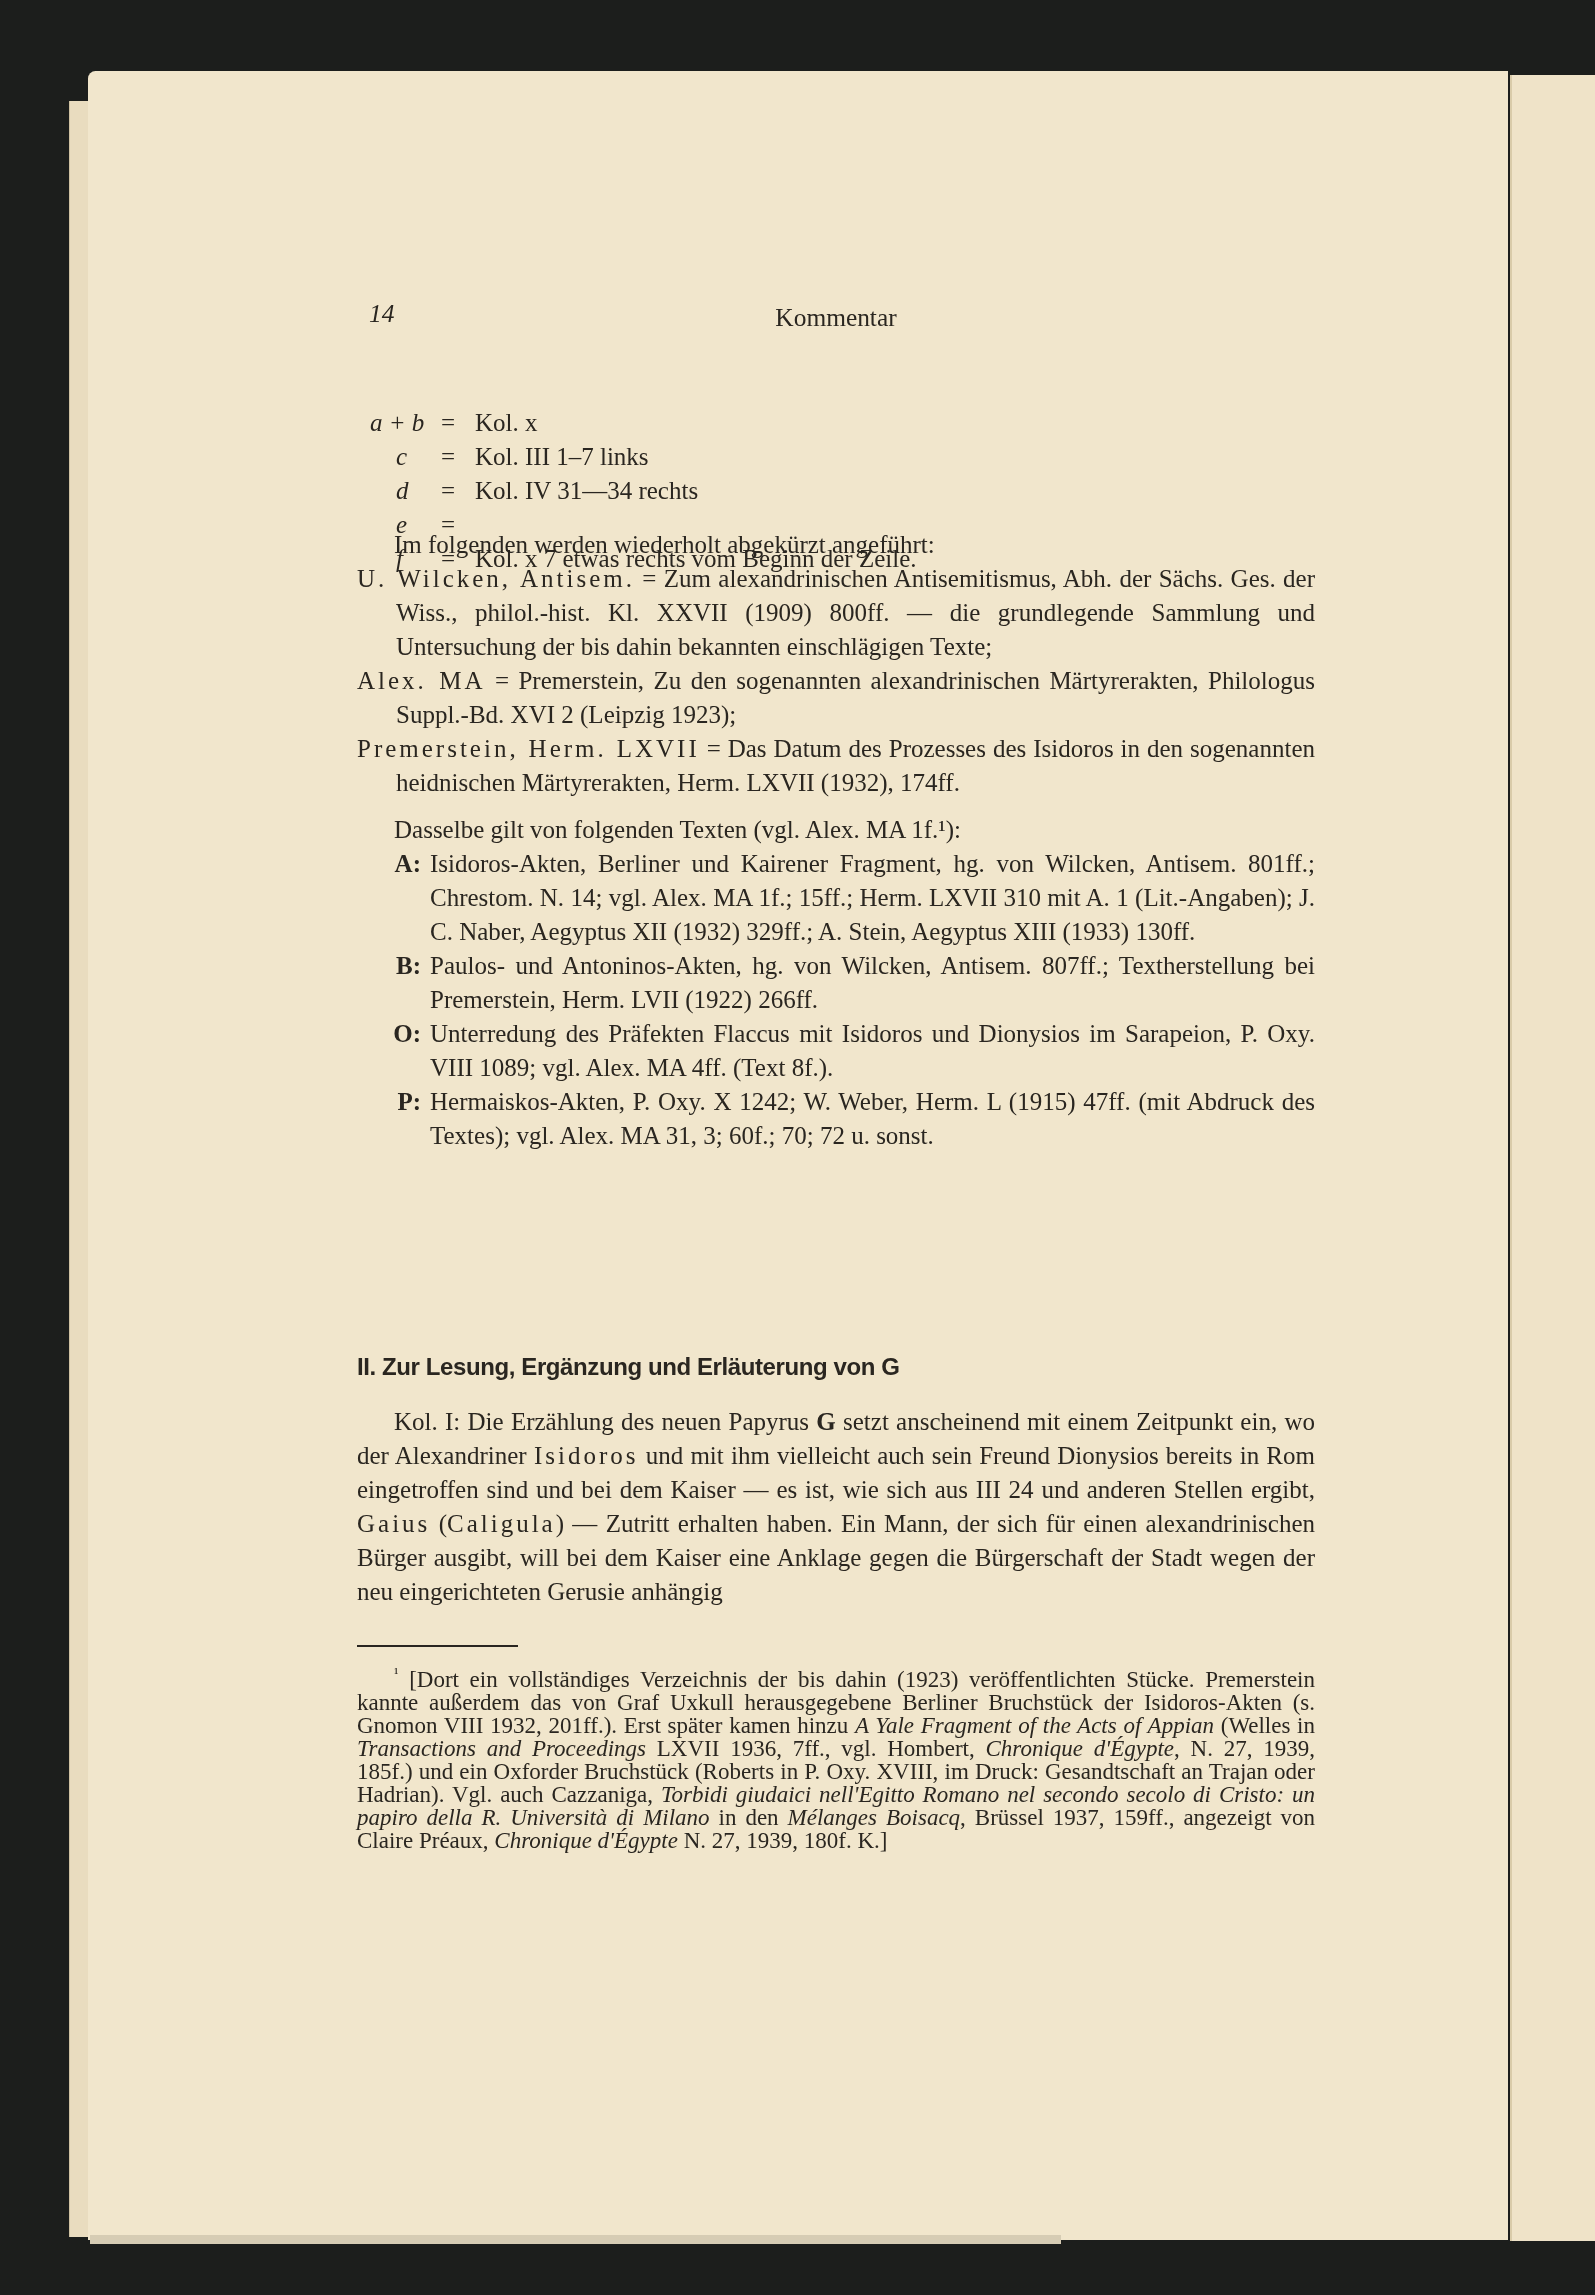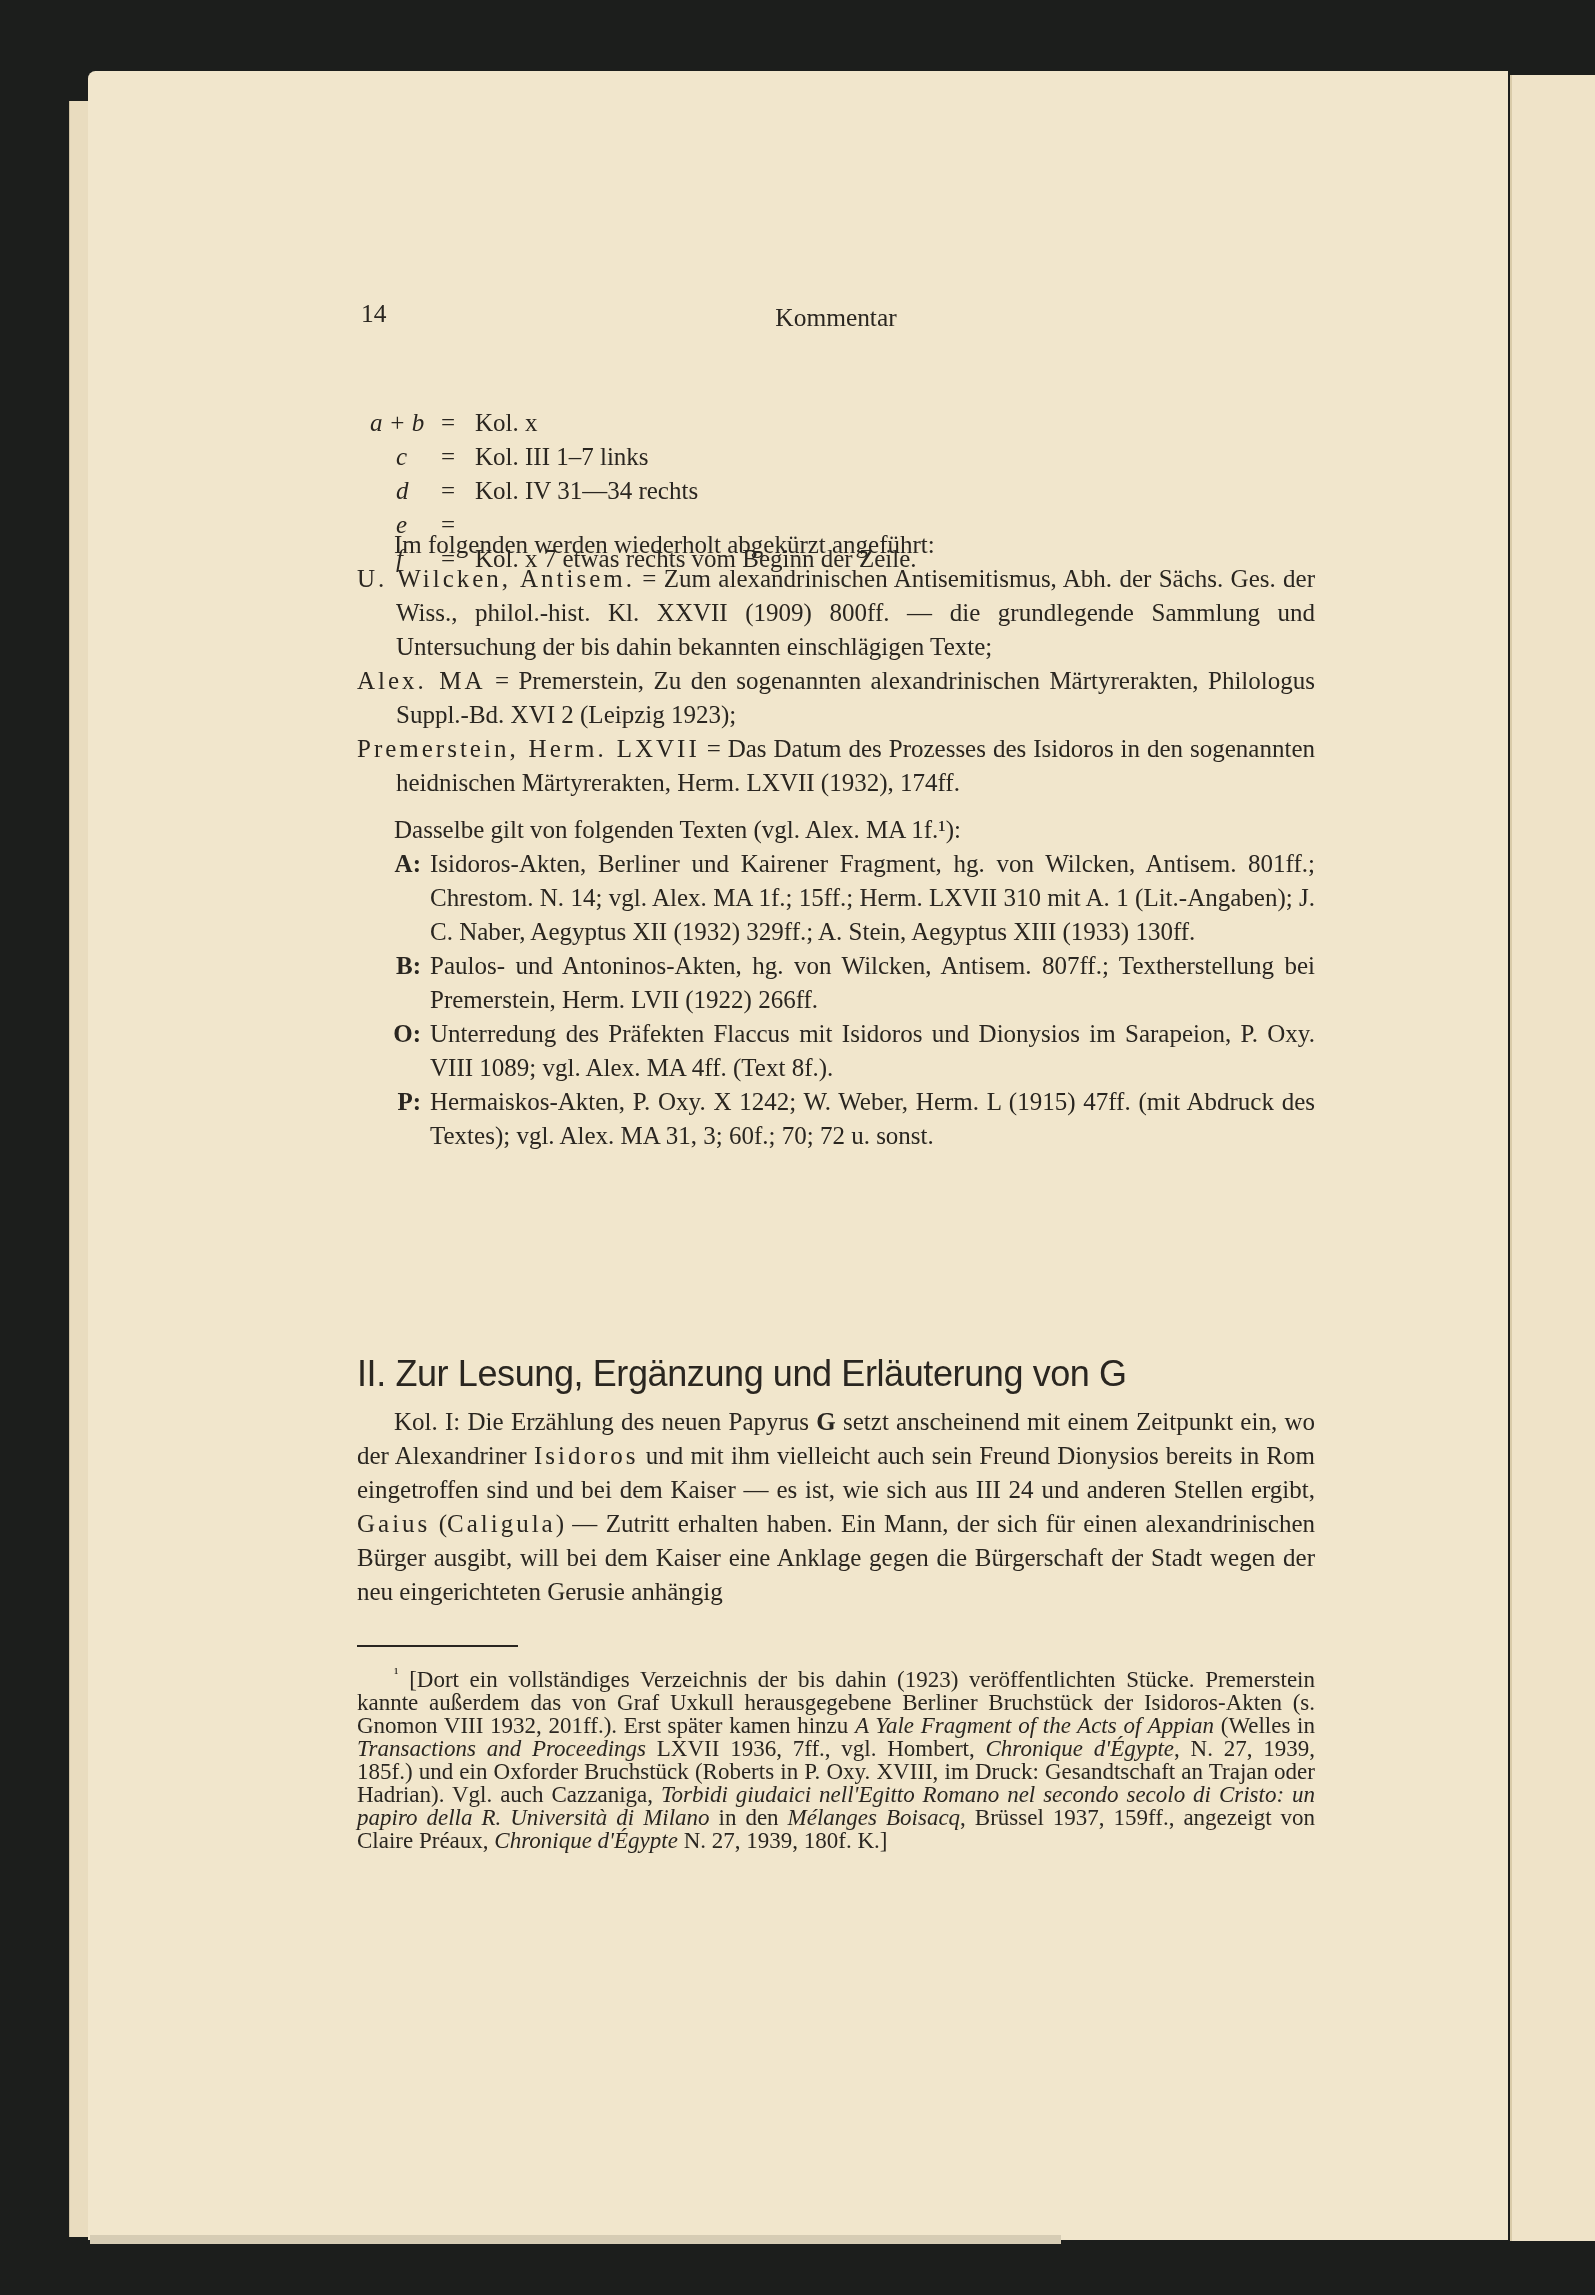--- a/index.html
+++ b/index.html
@@ -20,41 +20,41 @@
   }
   .bottom-edge {
     position: absolute; left: 90px; top: 2235px; width: 971px; height: 9px;
     background: #d6ccb4;
   }
   .next-page {
     position: absolute; left: 1510px; top: 75px; width: 86px; height: 2166px;
     background: #efe3c8; border-left: 2.2px solid #d9cba9;
   }
   .running-head { position: absolute; top: 299px; left: 357px; width: 958px; height: 30px; font-size: 25.4px; }
-  .page-number { position: absolute; left: 4px; top: 0; }
+  .page-number { position: absolute; left: 12px; top: 0; font-style: italic; }
   .running-title { position: absolute; left: 0; right: 0; text-align: center; top: 4px; }
 
   .text { font-size: 25px; line-height: 34px; text-align: justify; }
   .sigla-block { position: absolute; top: 370px; left: 396px; font-size: 25px; line-height: 34px; margin-top: 36px; }
   .sigla-row { display: flex; }
   .sigla-row .sym { width: 45px; font-style: italic; text-align: left; padding-left: 0; }
   .sigla-row .sym.wide { width: 71px; margin-left: -26px; }
   .sigla-row .eq { width: 34px; }
 
   .block { position: absolute; left: 357px; width: 958px; }
   .para-indent { text-indent: 37px; }
   .hang { padding-left: 39px; text-indent: -39px; }
   .spaced { letter-spacing: 3px; }
   .entry { display: flex; }
   .entry .key { width: 64px; text-align: right; font-weight: bold; padding-right: 9px; flex-shrink: 0; }
   .entry .val { flex: 1; text-align: justify; }
   .heading {
     position: absolute; left: 357px; width: 958px; top: 1353px;
     font-family: "Liberation Sans", "DejaVu Sans", sans-serif;
-    font-weight: normal; font-size: 36px; letter-spacing: -0.4px;
+    font-weight: bold; font-size: 24px; letter-spacing: -0.4px;
   }
   .rule { position: absolute; left: 357px; top: 1645px; width: 161px; height: 1.5px; background: #2a2620; }
   .footnote { font-size: 23px; line-height: 23px; text-align: justify; }
   .footnote i { font-style: italic; }
   b.bold { font-weight: bold; }
 </style>
 </head>
 <body>
 
 <div class="page-edge"></div>

